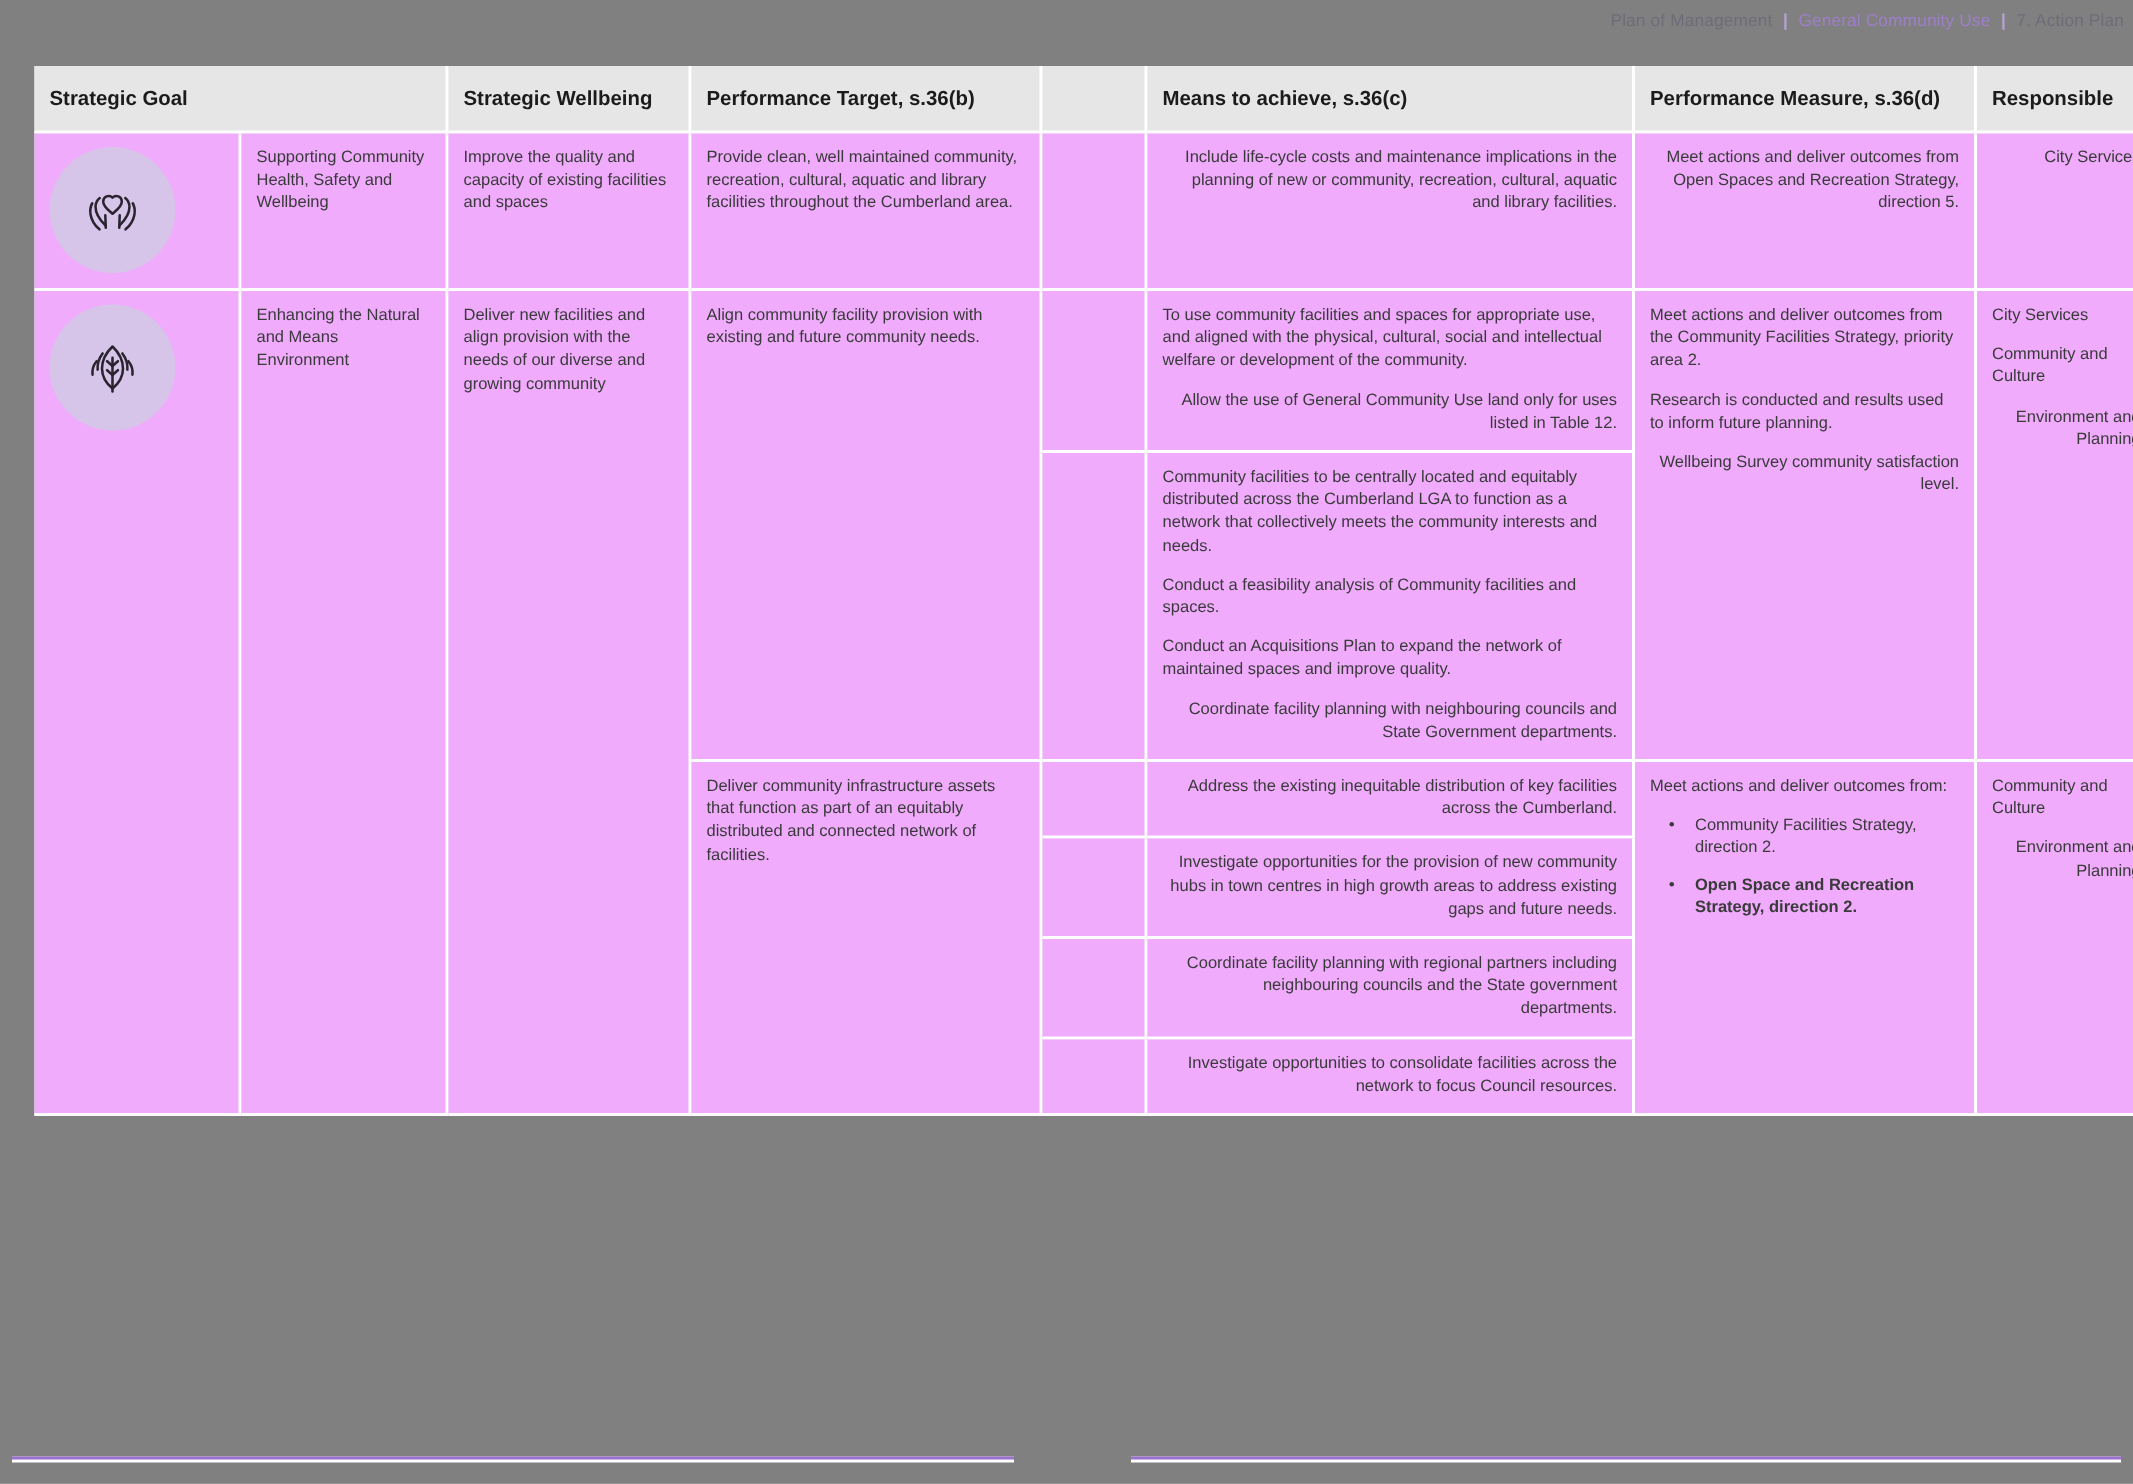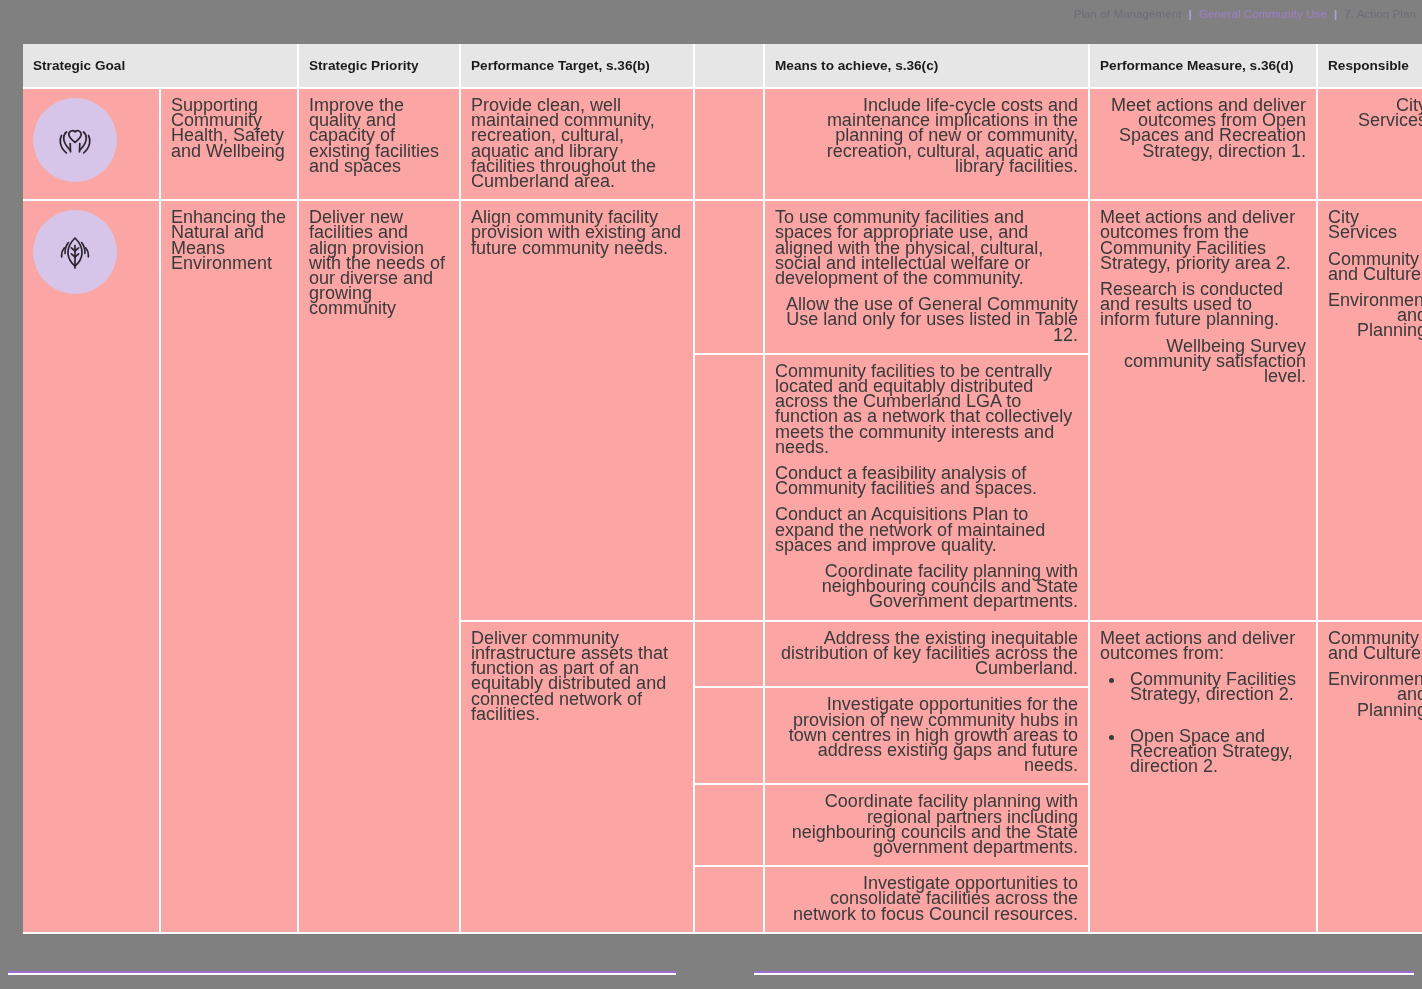--- a/index.html
+++ b/index.html
@@ -38,26 +38,26 @@
     width: 1408px;
   }
   table.plan {
     width: 1408px;
     border-collapse: separate;
     border-spacing: 0;
     table-layout: fixed;
     background: #ffffff;
   }
   table.plan td, table.plan th {
-    background: #fca5a5;
+    background: #f0abfc;
     border-right: 2px solid #ffffff;
     border-bottom: 2px solid #ffffff;
     vertical-align: top;
     padding: 9px 10px 10px 10px;
-    font-size: 18px;
+    font-size: 11px;
     line-height: 15.2px;
     color: #3a3a3a;
     text-align: left;
   }
   table.plan th {
     font-size: 13.6px;
     font-weight: bold;
     color: #1b1b1b;
     height: 45px;
     vertical-align: middle;
@@ -86,25 +86,25 @@
   }
   .icon-circle svg { display: block; }
   .para { margin: 0 0 11px 0; }
   .para:last-child { margin-bottom: 0; text-align: right; }
   ul.measure-list {
     margin: 9px 0 0 0;
     padding-left: 26px;
     list-style: disc;
   }
   ul.measure-list li {
-    margin-bottom: 26px;
+    margin-bottom: 9px;
     padding-left: 4px;
     line-height: 15.2px;
   }
-  ul.measure-list li:last-child { margin-bottom: 0; }
+  ul.measure-list li:last-child { margin-bottom: 0; font-weight: bold; }
 
   
   col.c-icon   { width: 138px; }
   col.c-goal   { width: 138px; }
   col.c-prio   { width: 162px; }
   col.c-target { width: 234px; }
   col.c-gray   { width: 70px;  }
   col.c-means  { width: 325px; }
   col.c-meas   { width: 228px; }
   col.c-resp   { width: 121px; }
@@ -148,21 +148,21 @@
           <col class="c-target">
         <col class="c-gray">
           <col class="c-means">
           <col class="c-meas">
           <col class="c-resp">
       </colgroup>
 
       <thead>
         <tr>
           <th colspan="2">Strategic Goal</th>
-          <th>Strategic Priority</th>
+          <th>Strategic Wellbeing</th>
           <th>Performance Target, s.36(b)</th>
           <th class="grayblock"></th>
           <th>Means to achieve, s.36(c)</th>
           <th>Performance Measure, s.36(d)</th>
           <th>Responsible</th>
         </tr>
       </thead>
 
       <tbody>
 
@@ -181,21 +181,21 @@
             </span>
           </td>
           <td>Supporting Community Health, Safety and Wellbeing</td>
           <td>Improve the quality and capacity of existing facilities and spaces</td>
           <td>Provide clean, well maintained community, recreation, cultural, aquatic and library facilities throughout the Cumberland area.</td>
           <td class="grayblock"></td>
           <td>
             <p class="para">Include life-cycle costs and maintenance implications in the planning of new or community, recreation, cultural, aquatic and library facilities.</p>
           </td>
           <td>
-            <p class="para">Meet actions and deliver outcomes from Open Spaces and Recreation Strategy, direction 1.</p>
+            <p class="para">Meet actions and deliver outcomes from Open Spaces and Recreation Strategy, direction 5.</p>
           </td>
           <td>
             <p class="para">City Services</p>
           </td>
         </tr>
 
         <tr>
           <td class="icon-cell" rowspan="6">
             <span class="icon-circle">
               <svg width="52" height="52" viewBox="0 0 52 52" fill="none" stroke="#2b2430" stroke-width="1.7" stroke-linecap="round" stroke-linejoin="round">

